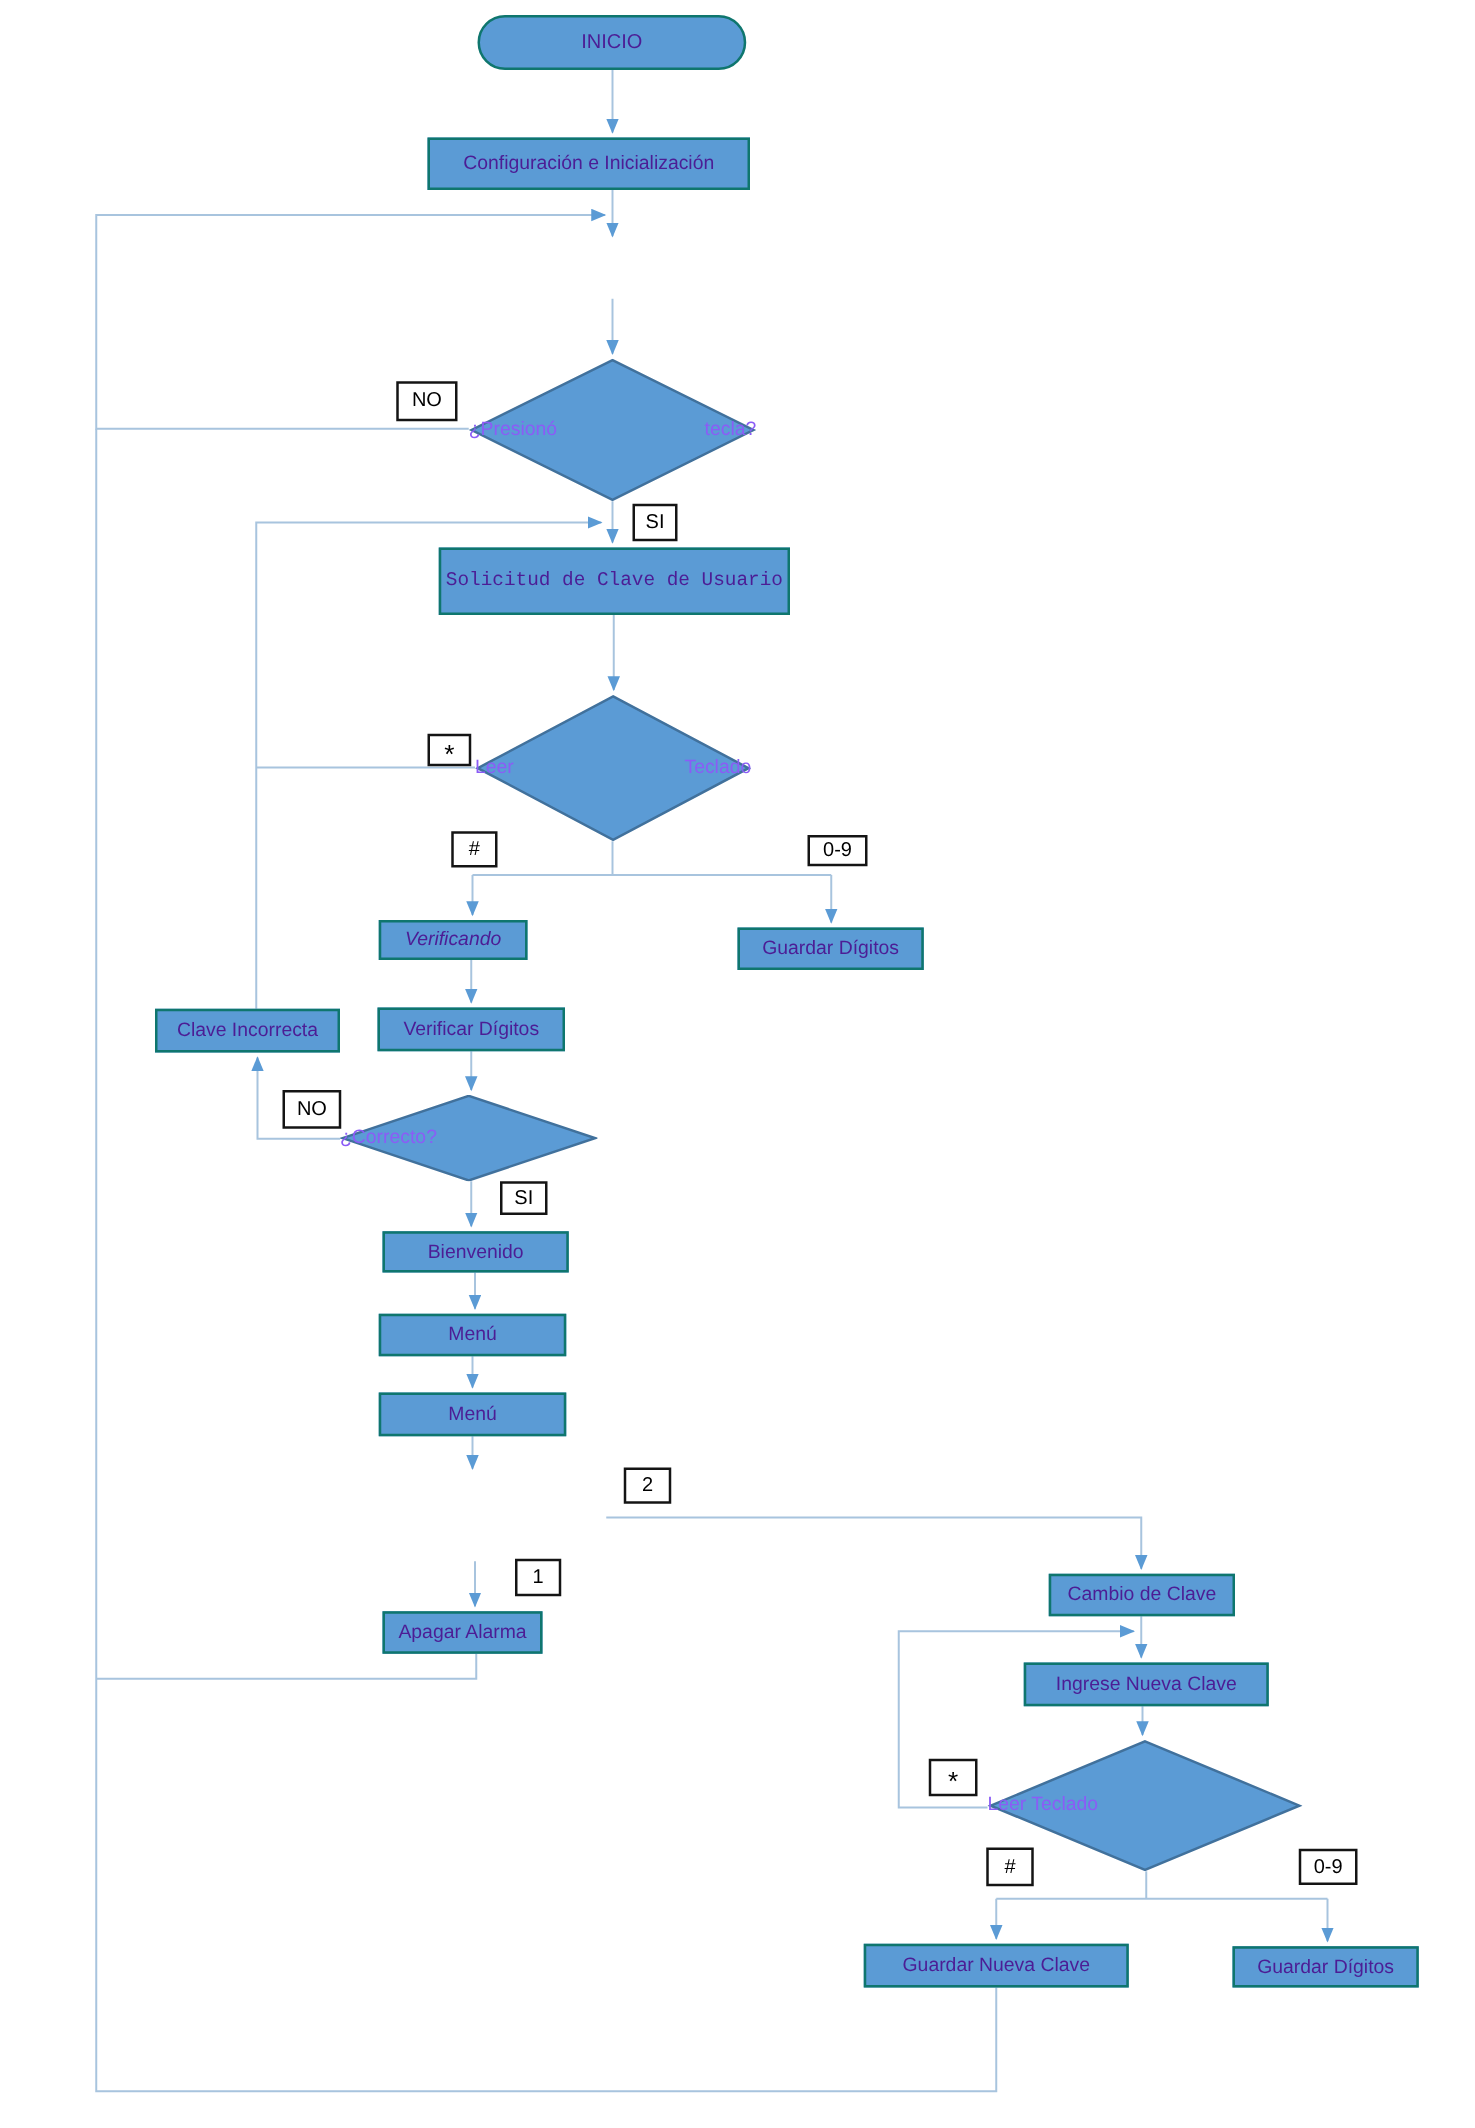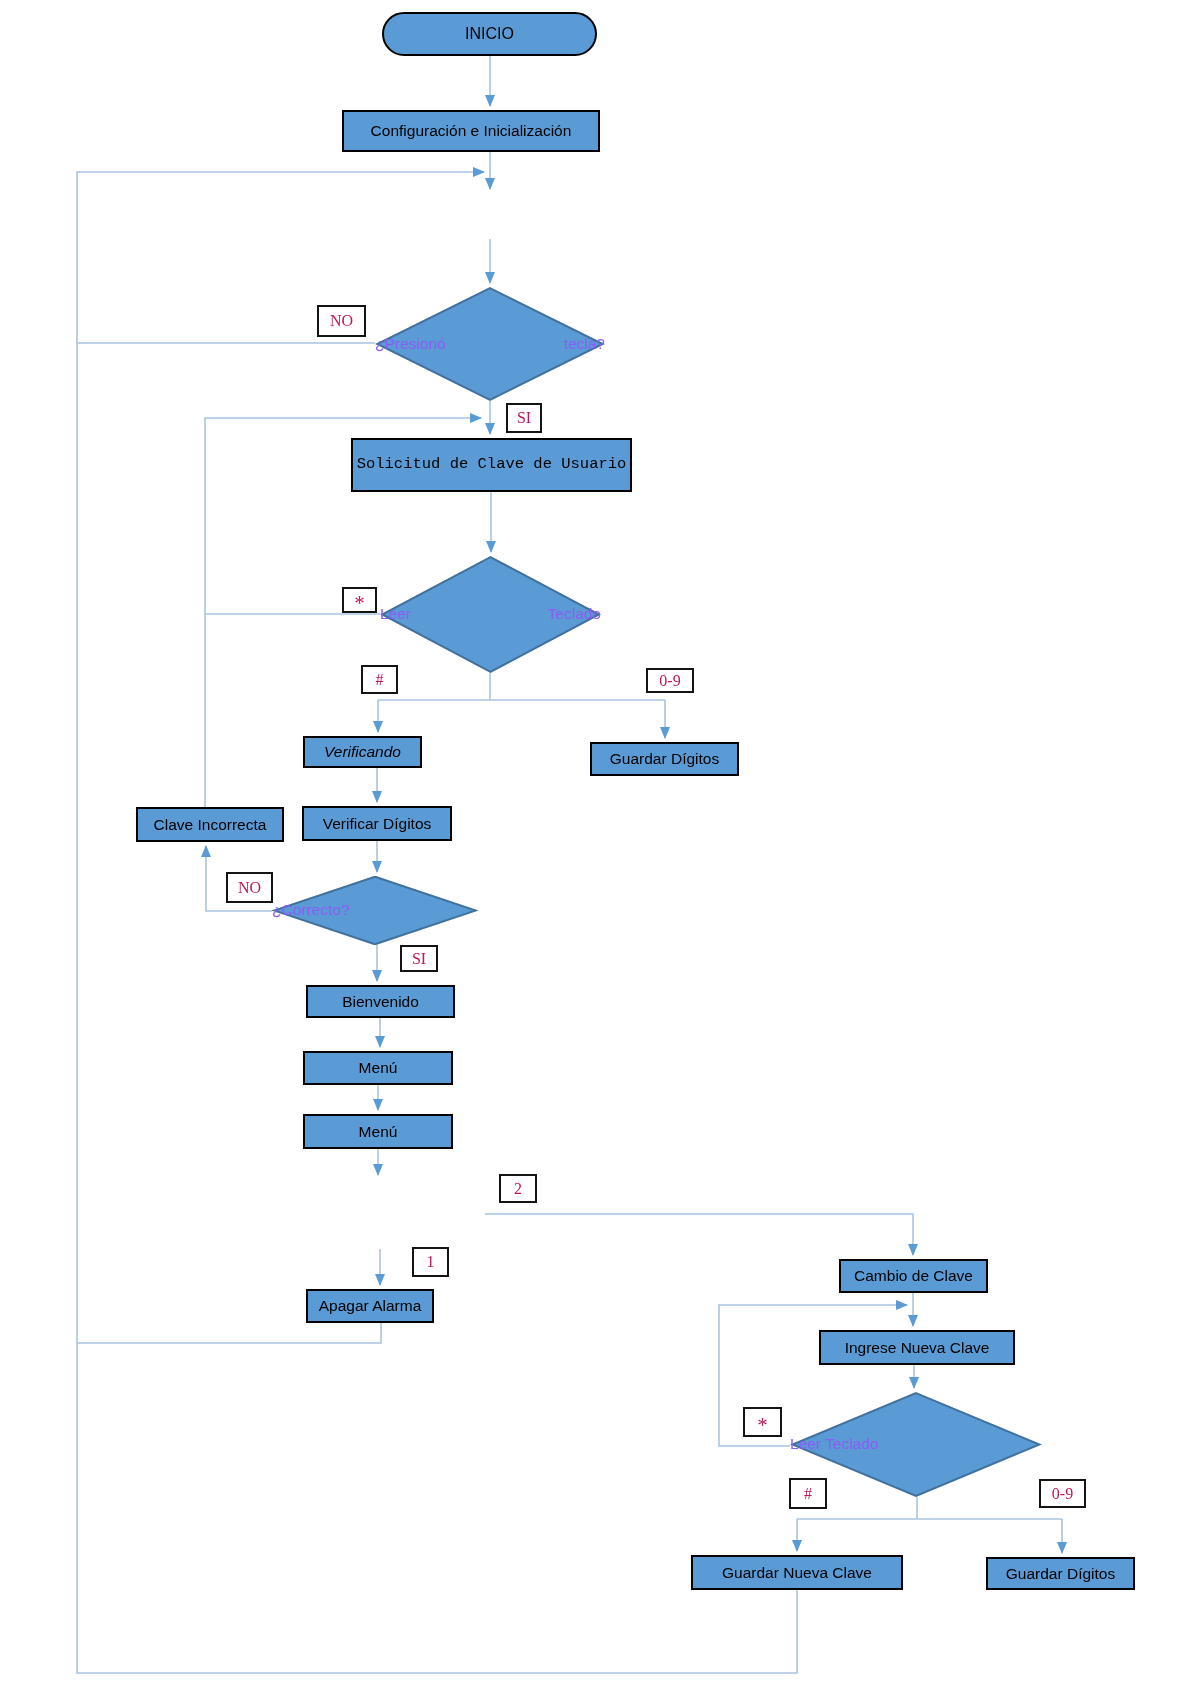--- a/index.html
+++ b/index.html
@@ -3,36 +3,36 @@
 <meta charset="utf-8">
 <style>
   html,body{margin:0;padding:0;background:#fff;}
   #canvas{
     position:relative;width:1180px;height:1702px;background:#ffffff;
     font-family:"Liberation Sans", sans-serif;overflow:hidden;
   }
   #edges{position:absolute;left:0;top:0;width:1180px;height:1702px;}
   .node{
     position:absolute;display:flex;align-items:center;justify-content:center;
-    background:#5b9bd5;border:2px solid #000000;color:#000000;
+    background:#5b9bd5;border:2px solid #0f766e;color:#4c1d95;
     font-size:15.5px;text-align:center;box-sizing:border-box;line-height:1.15;
   }
   .term{border-radius:22px;font-size:16px;}
   .dec{
     position:absolute;background:transparent;border:none;
   }
   .dec svg{position:absolute;left:0;top:0;width:100%;height:100%;display:block;}
   .dec .dtxt{
     position:absolute;left:0;top:0;right:0;bottom:0;display:flex;flex-direction:row;
     align-items:center;justify-content:space-between;color:#8b5cf6;font-size:15.5px;line-height:1.35;
   }
   .tag{
     position:absolute;display:flex;align-items:center;justify-content:center;
-    background:#ffffff;border:2px solid #141414;color:#be185d;
-    font-size:16px;box-sizing:border-box;line-height:1;font-family:Liberation Serif, serif;
+    background:#ffffff;border:2px solid #141414;color:#000000;
+    font-size:16px;box-sizing:border-box;line-height:1;
   }
   .tag.star{font-size:21px;padding-top:7px;}
 </style>
 </head>
 <body>
 
 <div id="canvas">
 
   <svg id="edges" viewBox="0 0 1180 1702" xmlns="http://www.w3.org/2000/svg">
     <defs>
@@ -73,21 +73,21 @@
       <polyline points="797,1590 797,1673 77,1673 77,343"></polyline>
     </g>
   </svg>
 
   <div class="node term" style="left:382px;top:12px;width:215px;height:44px;">INICIO</div>
 
   <div class="node" style="left:342px;top:110px;width:258px;height:42px;">Configuración e Inicialización</div>
   <div class="node" style="left:351px;top:438px;width:281px;height:54px;font-family:Liberation Mono, monospace;">Solicitud de Clave de Usuario</div>
   <div class="node" style="left:303px;top:736px;width:119px;height:32px;font-style:italic;">Verificando</div>
   <div class="node" style="left:590px;top:742px;width:149px;height:34px;">Guardar Dígitos</div>
-  <div class="node" style="left:136px;top:807px;width:148px;height:35px;">Clave Incorrecta</div>
+  <div class="node" style="left:124px;top:807px;width:148px;height:35px;">Clave Incorrecta</div>
   <div class="node" style="left:302px;top:806px;width:150px;height:35px;">Verificar Dígitos</div>
   <div class="node" style="left:306px;top:985px;width:149px;height:33px;">Bienvenido</div>
   <div class="node" style="left:303px;top:1051px;width:150px;height:34px;">Menú</div>
   <div class="node" style="left:303px;top:1114px;width:150px;height:35px;">Menú</div>
   <div class="node" style="left:306px;top:1289px;width:128px;height:34px;">Apagar Alarma</div>
   <div class="node" style="left:839px;top:1259px;width:149px;height:34px;">Cambio de Clave</div>
   <div class="node" style="left:819px;top:1330px;width:196px;height:35px;">Ingrese Nueva Clave</div>
   <div class="node" style="left:691px;top:1555px;width:212px;height:35px;">Guardar Nueva Clave</div>
   <div class="node" style="left:986px;top:1557px;width:149px;height:33px;">Guardar Dígitos</div>
 

